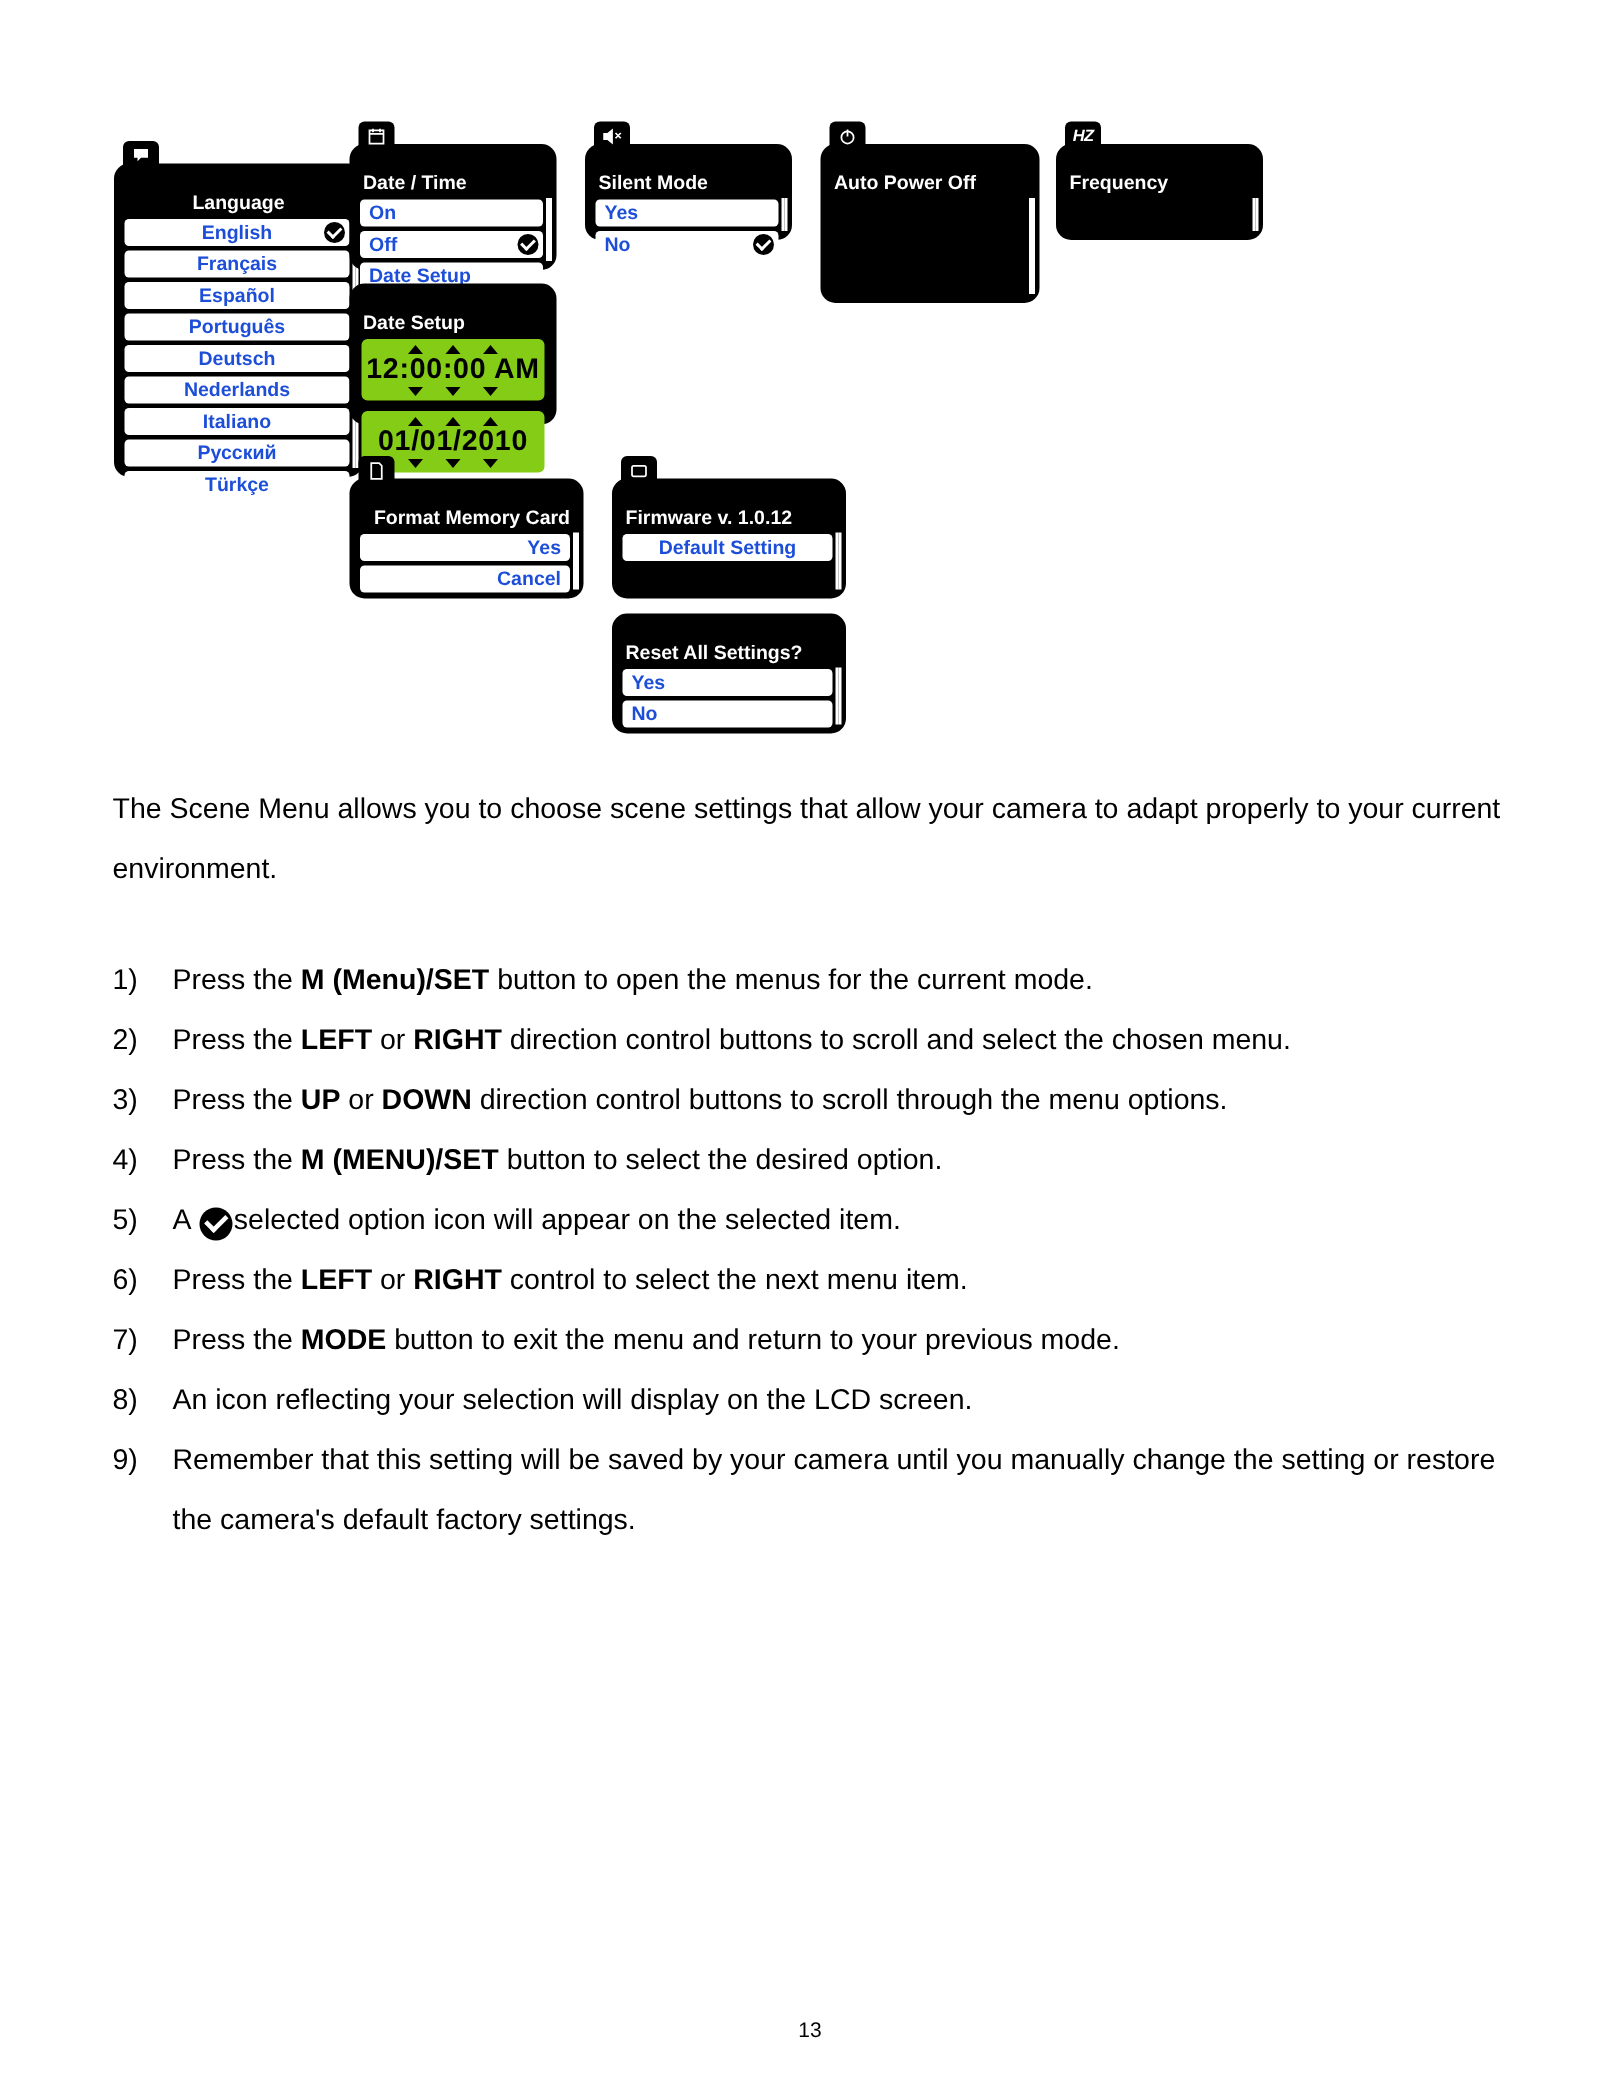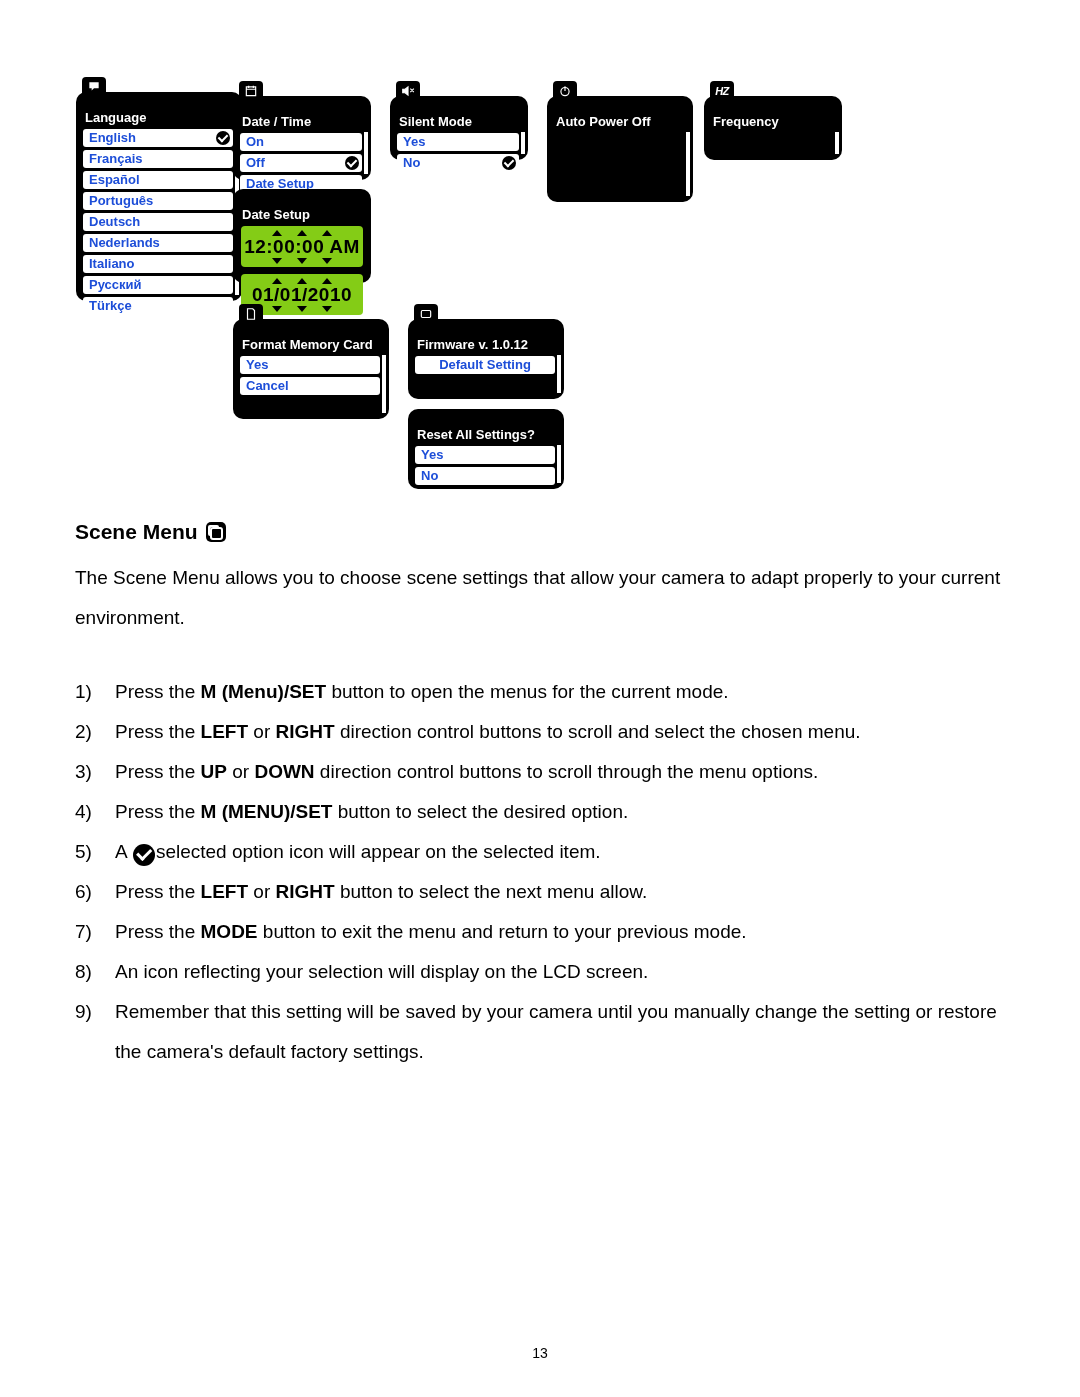--- a/index.html
+++ b/index.html
@@ -211,21 +211,21 @@
     bottom: 36px;
     text-align: center;
     font-size: 14px;
   }
 </style>
 </head>
 <body>
 
 <div class="page">
 
-  <div class="lcd" style="left:76px; top:92px; width:166px; height:209px;">
+  <div class="lcd" style="left:76px; top:109px; width:166px; height:209px;text-align:center;">
     <div class="tab">
       <svg viewBox="0 0 24 24">
           <path d="M4 4h16v10H12l-4 4v-4H4z"></path>
         </svg>
     </div>
     <div class="title">Language</div>
     <div class="scroll"></div>
     <div class="opts">
       <div class="opt"><span>English</span><span class="badge-sel"></span></div>
       <div class="opt">Français</div>
@@ -310,21 +310,21 @@
   </div>
 
   <div class="lcd" style="left:704px; top:96px; width:138px; height:64px;">
     <div class="tab">
         <span class="hz">HZ</span>
       </div>
     <div class="title">Frequency</div>
     <div class="scroll"></div>
   </div>
 
-  <div class="lcd" style="left:233px; top:319px; width:156px; height:100px;">
+  <div class="lcd" style="left:233px; top:319px; width:156px; height:80px;text-align:right;">
     <div class="tab">
       <svg viewBox="0 0 24 24">
           <path d="M6 3h9l3 3v15H6z" fill="none" stroke="#fff" stroke-width="2"></path>
         </svg>
     </div>
     <div class="title">Format Memory Card</div>
     <div class="scroll"></div>
     <div class="opts">
       <div class="opt">Yes</div>
       <div class="opt">Cancel</div>
@@ -347,33 +347,29 @@
   <div class="lcd" style="left:408px; top:409px; width:156px; height:80px;">
     <div class="title">Reset All Settings?</div>
     <div class="scroll"></div>
     <div class="opts">
       <div class="opt">Yes</div>
       <div class="opt">No</div>
     </div>
   </div>
 
   <div class="content">
-    <h2 class="scene">
-      <span>Scene Menu</span>
-      <span class="scene-icon"></span>
-    </h2>
     <p class="intro">The Scene Menu allows you to choose scene settings that allow your camera to adapt properly to your current environment.</p>
 
     <ol class="steps">
       <li><span>Press the </span><b>M (Menu)/SET</b><span> button to open the menus for the current mode.</span></li>
       <li><span>Press the </span><b>LEFT</b><span> or </span><b>RIGHT</b><span> direction control buttons to scroll and select the chosen menu.</span></li>
       <li><span>Press the </span><b>UP</b><span> or </span><b>DOWN</b><span> direction control buttons to scroll through the menu options.</span></li>
       <li><span>Press the </span><b>M (MENU)/SET</b><span> button to select the desired option.</span></li>
       <li><span>A </span><span class="check-inline"></span><span>selected option icon will appear on the selected item.</span></li>
-      <li><span>Press the </span><b>LEFT</b><span> or </span><b>RIGHT</b><span> button to select the next menu allow.</span></li>
+      <li><span>Press the </span><b>LEFT</b><span> or </span><b>RIGHT</b><span> control to select the next menu item.</span></li>
       <li><span>Press the </span><b>MODE</b><span> button to exit the menu and return to your previous mode.</span></li>
       <li>An icon reflecting your selection will display on the LCD screen.</li>
       <li>Remember that this setting will be saved by your camera until you manually change the setting or restore the camera's default factory settings.</li>
     </ol>
   </div>
 
   <div class="pgnum">13</div>
 </div>
 
 </body></html>

